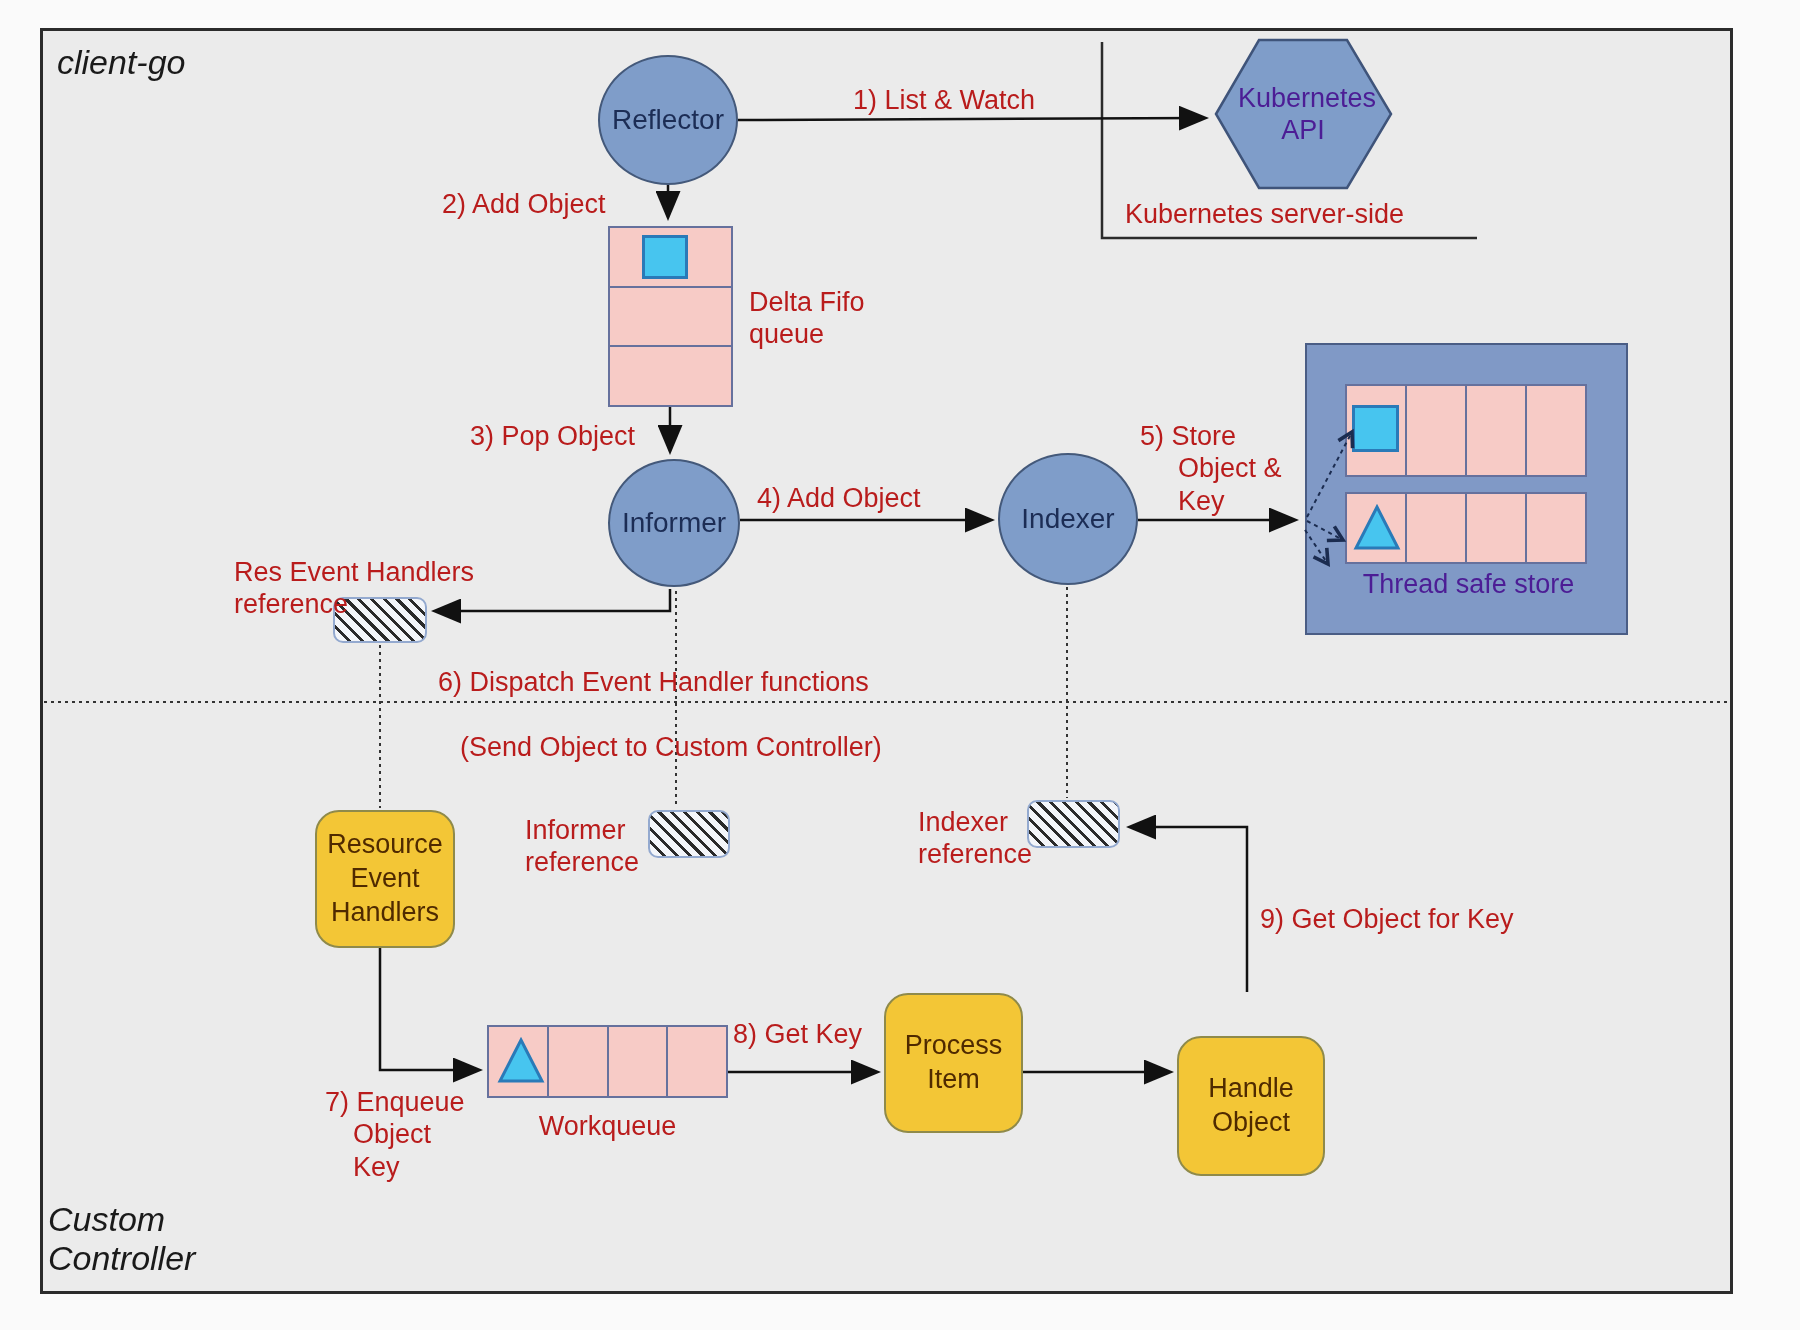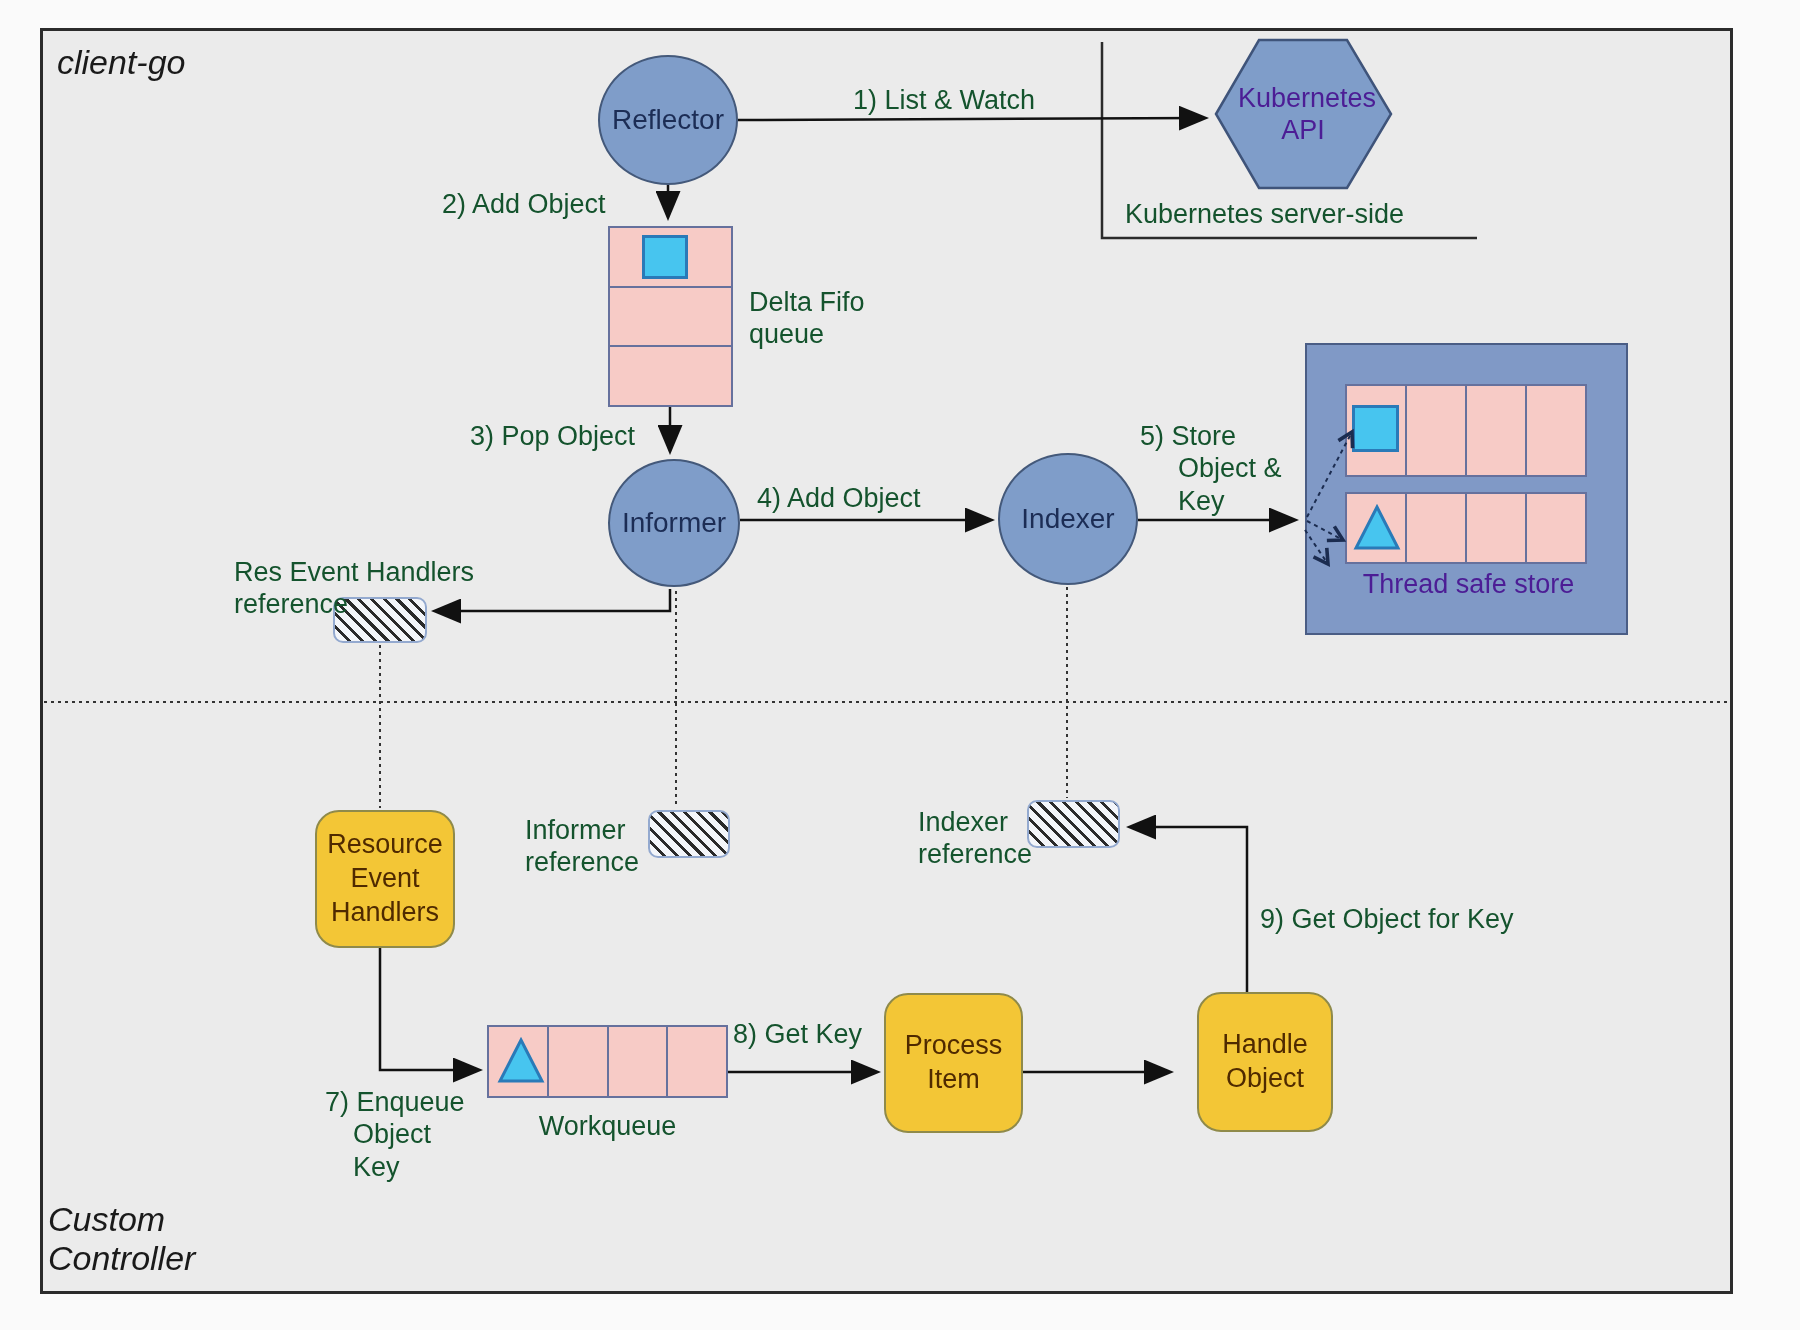--- a/index.html
+++ b/index.html
@@ -2,21 +2,21 @@
 <html><head>
 <meta charset="utf-8">
 <style>
   html,body{margin:0;padding:0;background:#fafafa;font-family:"Liberation Sans", sans-serif;}
   #stage{position:relative;width:1800px;height:1330px;background:#fafafa;overflow:hidden;}
   .frame{position:absolute;left:40px;top:28px;width:1693px;height:1266px;
          border:3px solid #2b2b2b;background:#ebebeb;box-sizing:border-box;}
   svg.layer{position:absolute;left:0;top:0;width:1800px;height:1330px;pointer-events:none;}
 
   
-  .lbl{position:absolute;font-size:27px;color:#14532d;line-height:1.2;white-space:pre-line;}
+  .lbl{position:absolute;font-size:27px;color:#b91c1c;line-height:1.2;white-space:pre-line;}
   .italic{font-style:italic;font-size:34px;color:#1a1a1a;}
   .hang38{padding-left:38px;text-indent:-38px;}
   .hang28{padding-left:28px;text-indent:-28px;}
   .ind22{margin-left:22px;}
 
   
   .circle{position:absolute;border-radius:50%;background:#7f9dc9;border:2px solid #44597a;
           display:flex;align-items:center;justify-content:center;
           font-size:28px;color:#1c2d55;box-sizing:border-box;text-align:center;}
 
@@ -120,21 +120,21 @@
     </div>
   </div>
   <div class="lbl" style="left:487px;top:1110px;width:241px;text-align:center;">Workqueue</div>
 
   <div class="action" style="left:884px;top:993px;width:139px;height:140px;">
     <span style="width:110px;">Process Item</span>
   </div>
   <div class="action" style="left:315px;top:810px;width:140px;height:138px;padding:4px;">
     <span>Resource Event Handlers</span>
   </div>
-  <div class="action" style="left:1177px;top:992px;width:136px;height:140px;margin-left:20px;">
+  <div class="action" style="left:1177px;top:1036px;width:148px;height:140px;">
     <span style="width:110px;">Handle Object</span>
   </div>
 
   <div class="hatch" style="left:333px;top:597px;width:94px;height:46px;"></div>
   <div class="hatch" style="left:648px;top:810px;width:82px;height:48px;"></div>
   <div class="hatch" style="left:1027px;top:800px;width:93px;height:48px;"></div>
 
   <div class="lbl" style="left:206px;top:556px;margin-left:28px;">Res Event Handlers
 reference</div>
   <div class="lbl" style="left:525px;top:814px;">Informer
@@ -180,19 +180,23 @@
 
   <div class="lbl navy" style="left:1238px;top:82px;width:130px;text-align:center;">Kubernetes API</div>
 
   <div class="lbl" style="left:853px;top:84px;">1) List &amp; Watch</div>
   <div class="lbl" style="left:442px;top:188px;">2) Add Object</div>
   <div class="lbl" style="left:470px;top:420px;">3) Pop Object</div>
   <div class="lbl" style="left:757px;top:482px;">4) Add Object</div>
   <div class="lbl hang38" style="left:1140px;top:420px;">5) Store
 Object &amp;
 Key</div>
+  <div class="lbl" style="left:438px;top:634px;">
+    <div>6) Dispatch Event Handler functions</div>
+    <div class="ind22">(Send Object to Custom Controller)</div>
+  </div>
   <div class="lbl hang28" style="left:325px;top:1086px;">7) Enqueue
 Object
 Key</div>
   <div class="lbl" style="left:733px;top:1018px;">8) Get Key</div>
   <div class="lbl" style="left:1260px;top:903px;">9) Get Object for Key</div>
 
 </div>
 
 </body></html>

